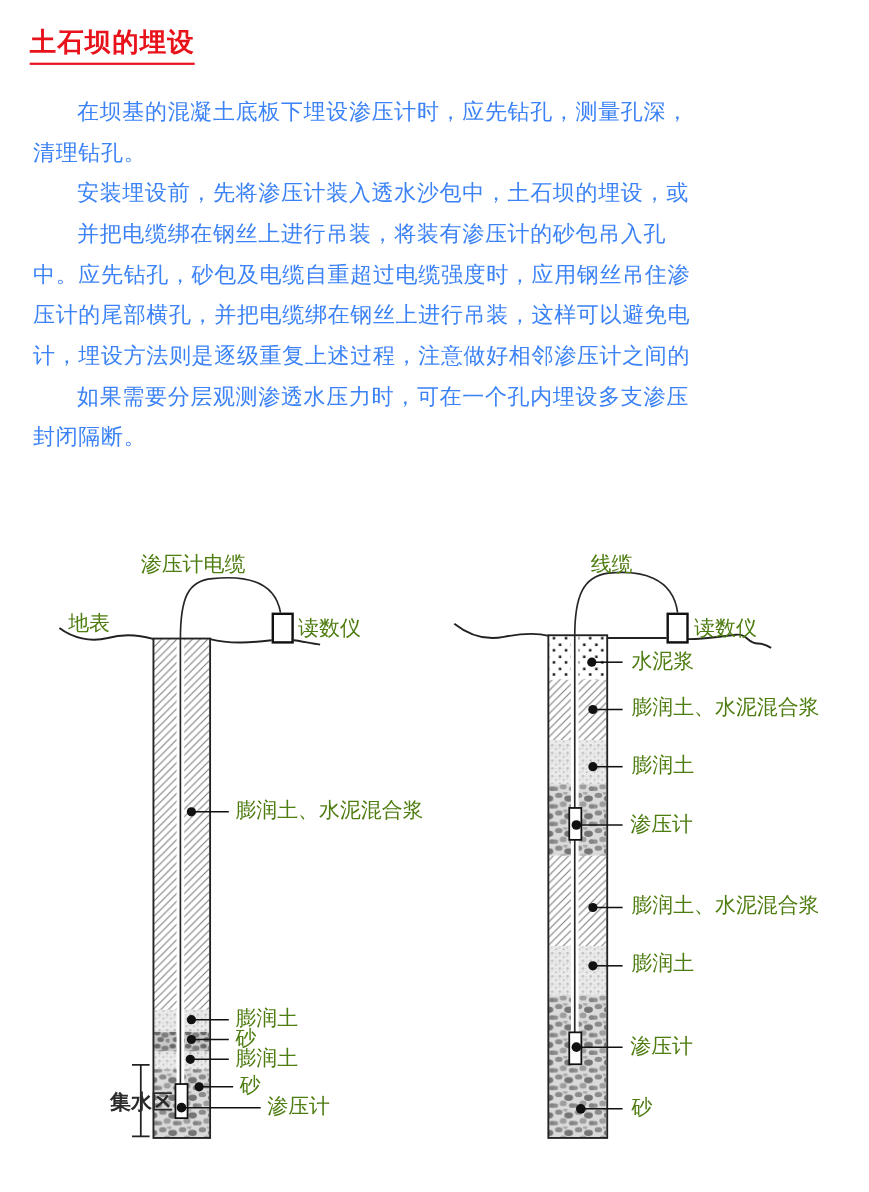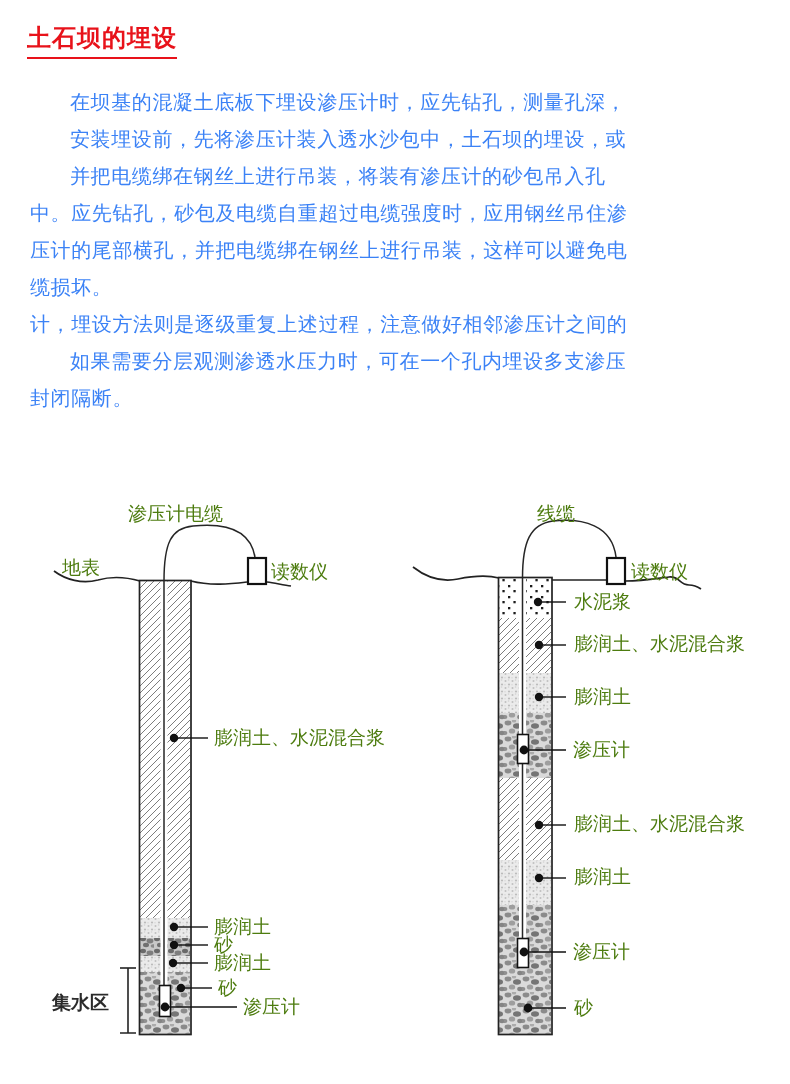--- a/index.html
+++ b/index.html
@@ -17,36 +17,36 @@
     position:absolute;left:30px;top:84px;width:732px;
     font-size:20px;line-height:37px;letter-spacing:0.6px;color:#3b82f6;
   }
   .bline{white-space:nowrap;}
   .bline.indent{text-indent:2em;}
   .diagrams{position:absolute;left:0;top:0;width:790px;height:1084px;}
   .diagrams svg{position:absolute;left:0;top:0;}
   .dlabel{
     position:absolute;font-size:19px;line-height:22px;color:#4d7c0f;white-space:nowrap;
   }
-  .dlabel.bold{font-weight:bold;color:#2b2b2b;}
+  .dlabel.bold{font-weight:bold;color:#2b2b2b;margin-left:48px;}
 </style>
 </head>
 <body>
 
 <div class="page">
 
   <div class="doc-title">土石坝的埋设</div>
 
   <div id="body-text">
       <div class="bline indent">在坝基的混凝土底板下埋设渗压计时，应先钻孔，测量孔深，</div>
+      <div class="bline">清理钻孔。</div>
       <div class="bline indent">安装埋设前，先将渗压计装入透水沙包中，土石坝的埋设，或</div>
       <div class="bline indent">并把电缆绑在钢丝上进行吊装，将装有渗压计的砂包吊入孔</div>
       <div class="bline">中。应先钻孔，砂包及电缆自重超过电缆强度时，应用钢丝吊住渗</div>
       <div class="bline">压计的尾部横孔，并把电缆绑在钢丝上进行吊装，这样可以避免电</div>
-      <div class="bline">缆损坏。</div>
       <div class="bline">计，埋设方法则是逐级重复上述过程，注意做好相邻渗压计之间的</div>
       <div class="bline indent">如果需要分层观测渗透水压力时，可在一个孔内埋设多支渗压</div>
       <div class="bline">封闭隔断。</div>
     </div>
 
   <div class="diagrams">
 
     <svg width="790" height="1084" viewBox="0 0 790 1084">
       <defs>
         <pattern id="hatch" width="7" height="7" patternUnits="userSpaceOnUse">

